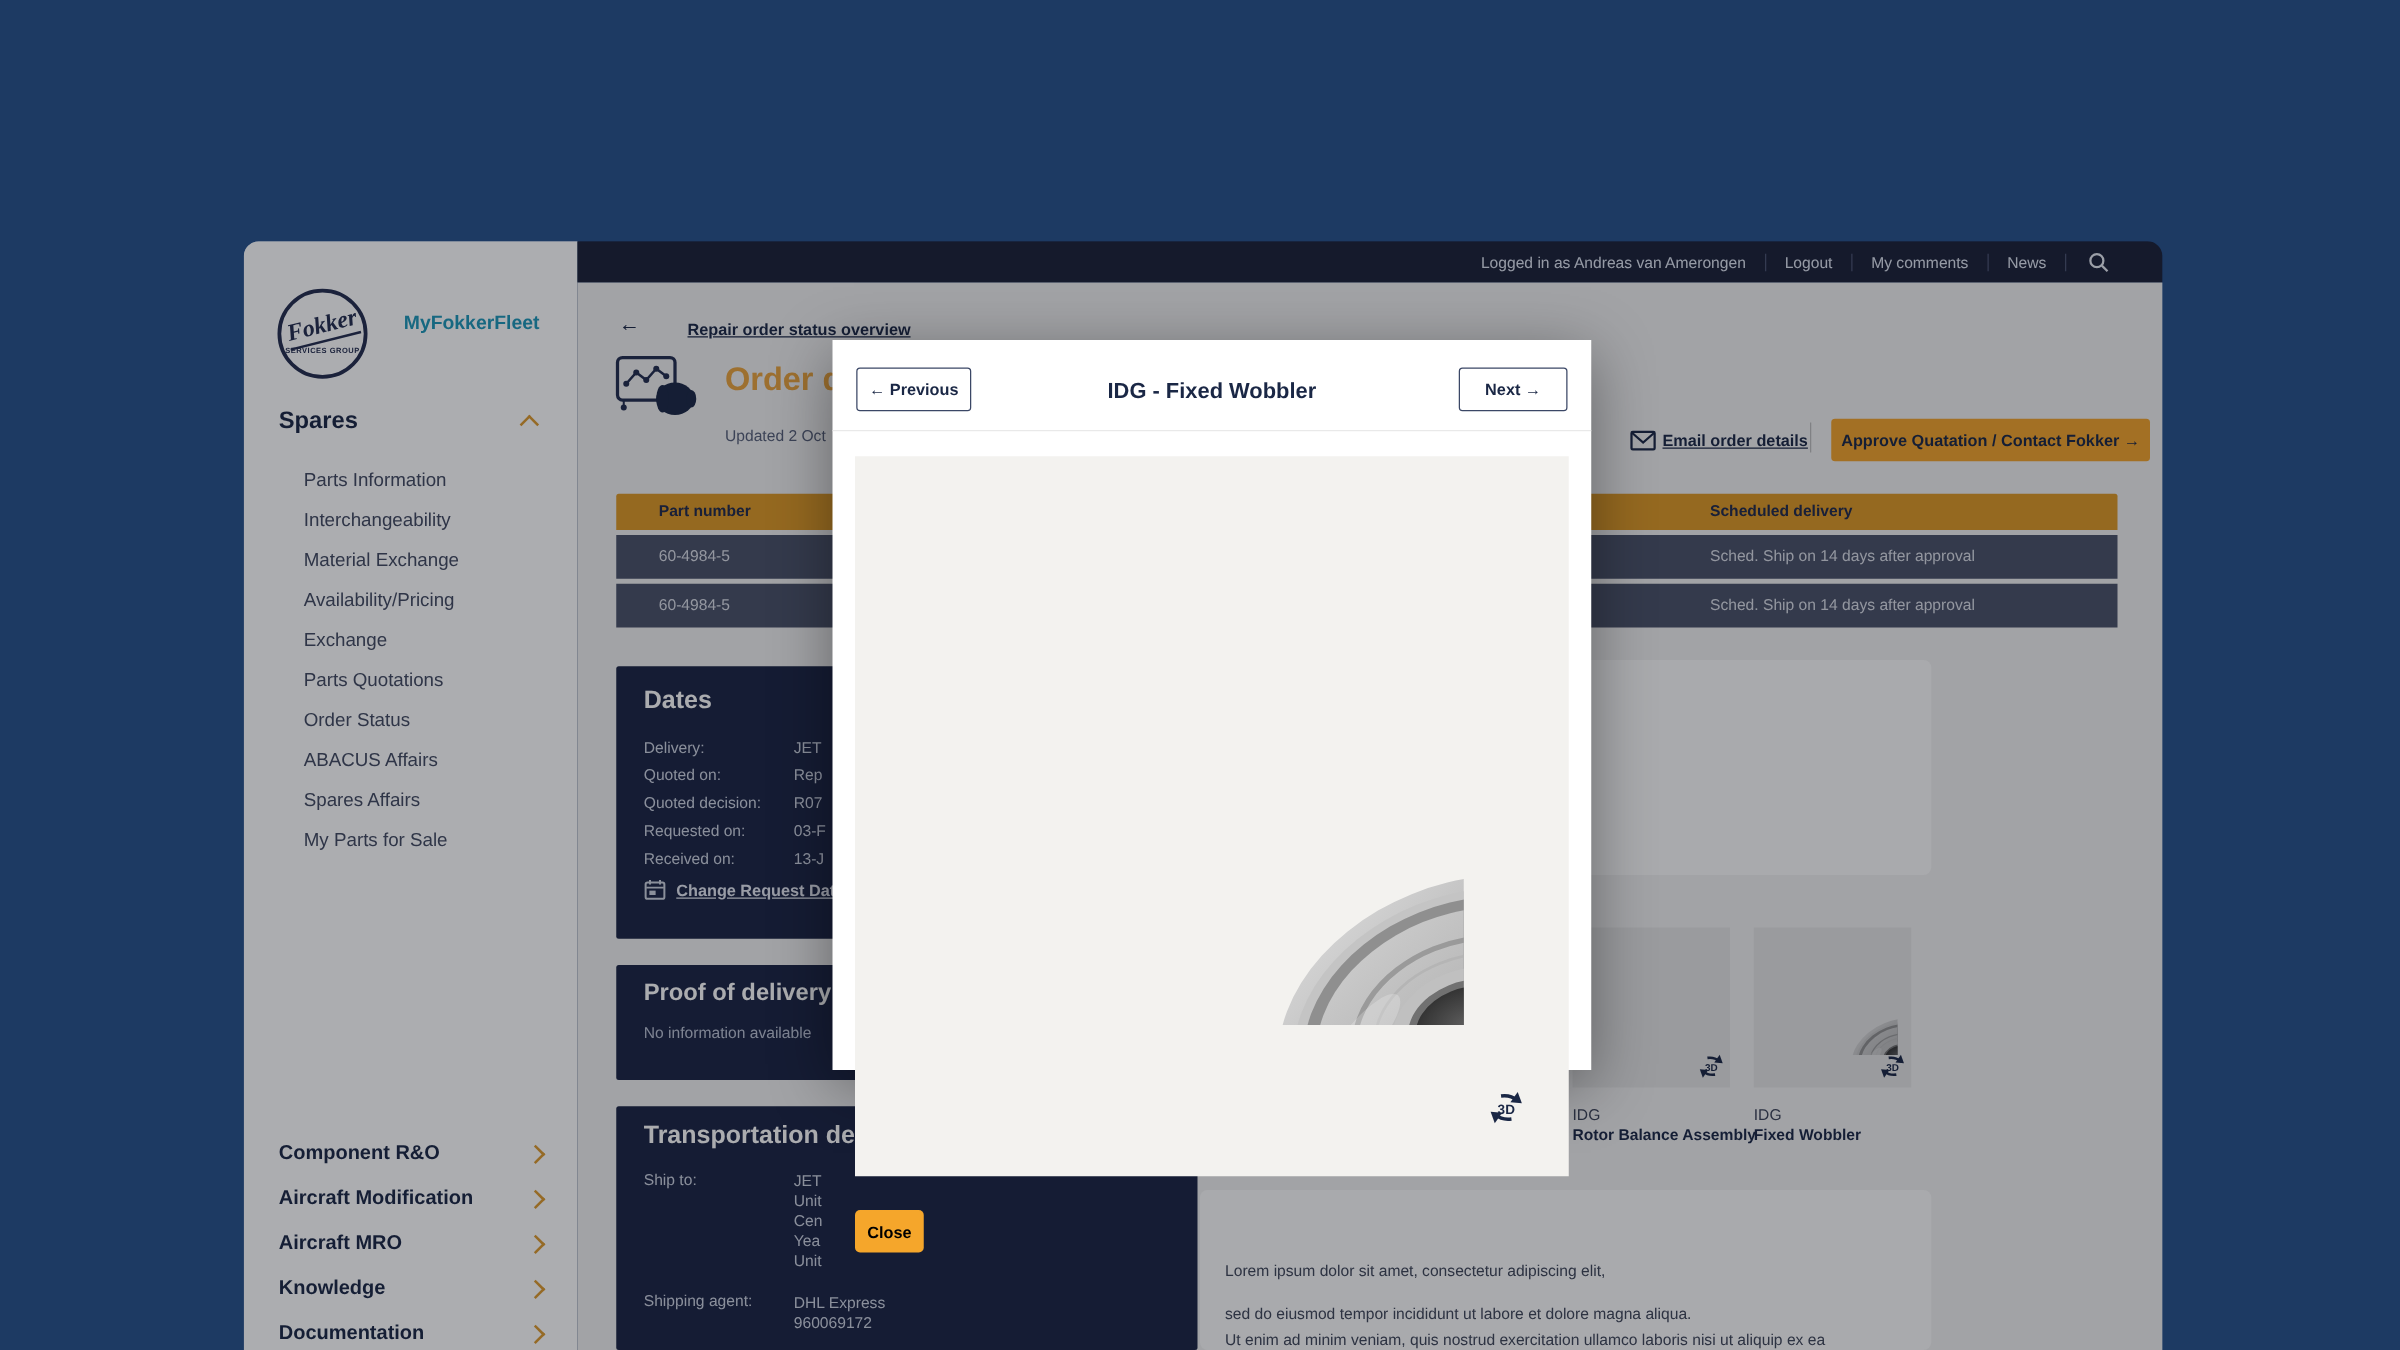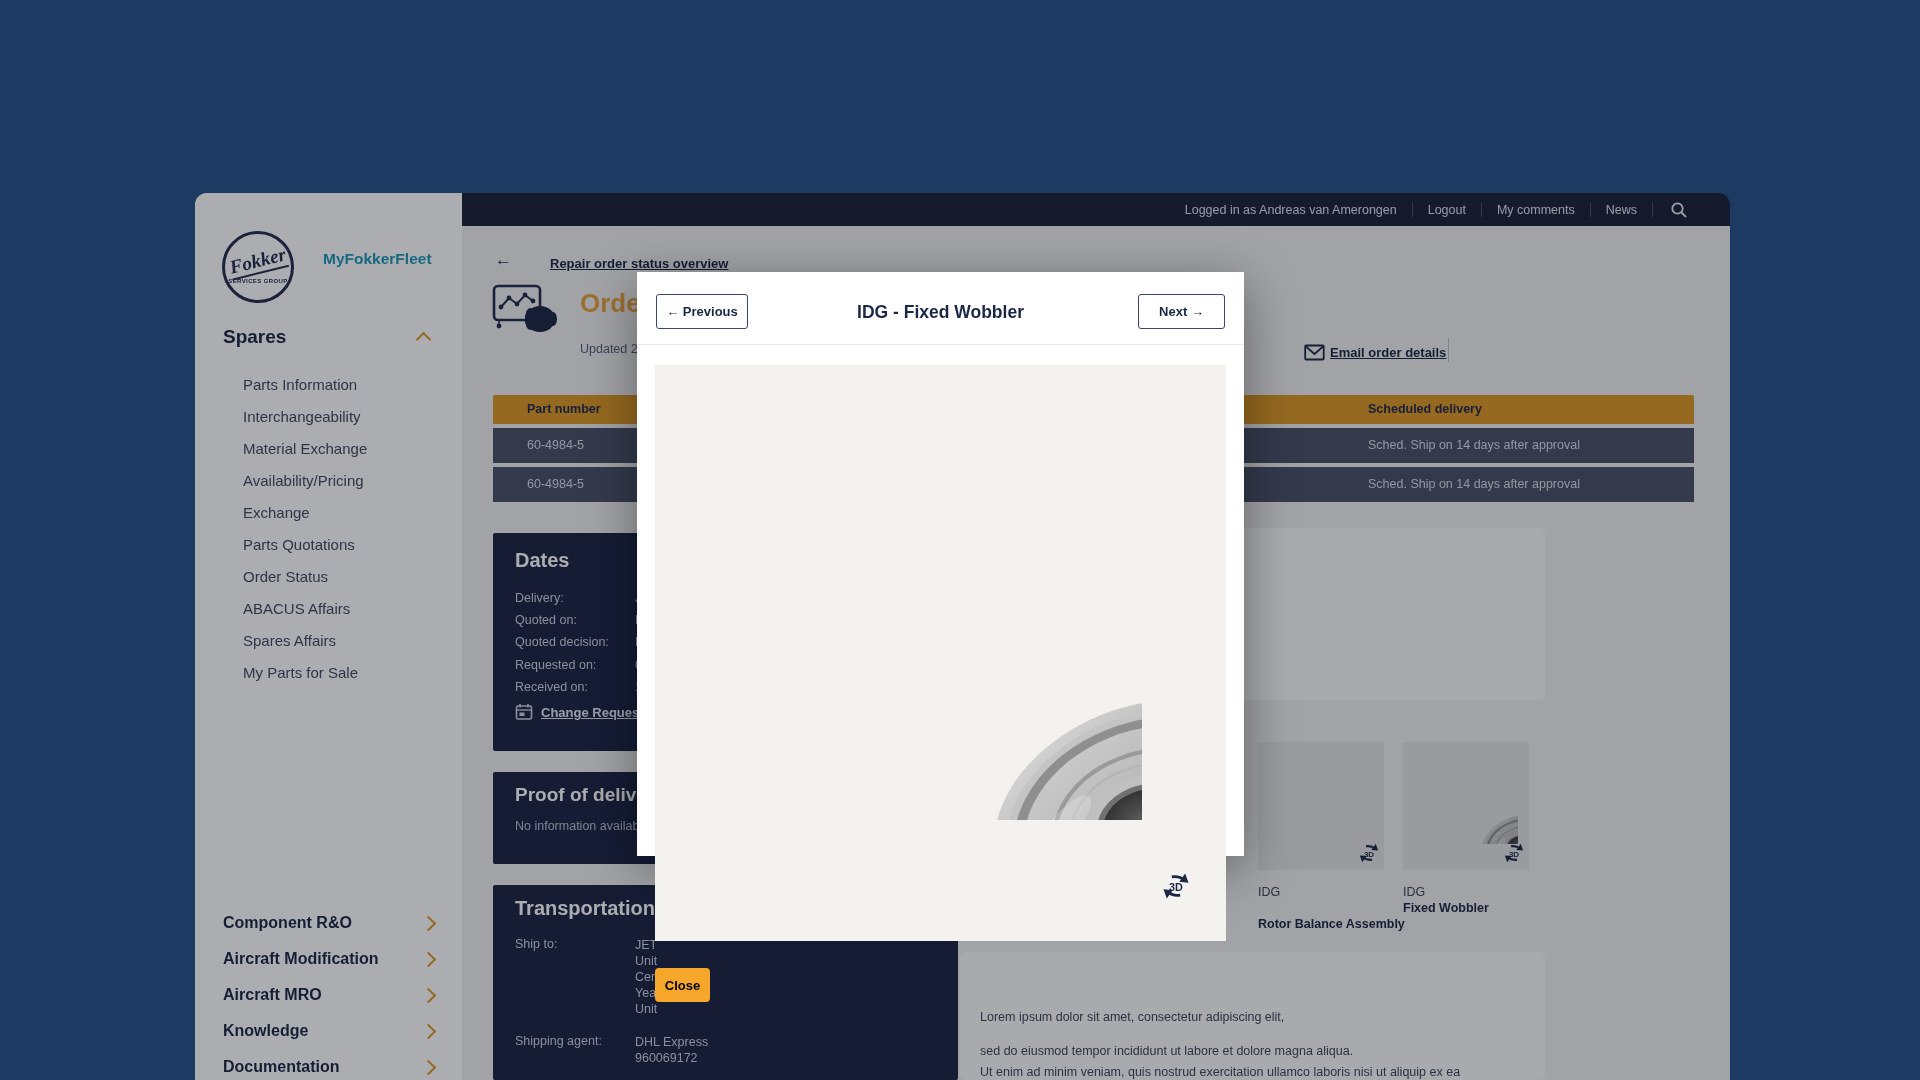--- a/index.html
+++ b/index.html
@@ -70,21 +70,21 @@
   #boxA{position:absolute;left:368px;top:302px;width:715px;height:172px;background:#fafafa;border-radius:6px;}
   #boxB{position:absolute;left:498px;top:726px;width:585px;height:128px;background:#fafafa;border-radius:6px;}
   #boxB .lor{position:absolute;left:20px;font-size:12.5px;color:#3f4659;white-space:nowrap;}
   .thumb{position:absolute;top:516px;width:126px;height:128px;background:#e4e4e4;cursor:pointer;}
   #thumb1{left:796px;} #thumb2{left:941px;}
   .thumb .i3d{position:absolute;right:4px;bottom:6px;}
   .tlab1{position:absolute;font-size:12.5px;color:#3c4358;}
   .tlab2{position:absolute;font-size:12.5px;font-weight:bold;color:#1a2745;}
 
   
-  #modal{position:absolute;left:637px;top:272px;width:607px;height:584px;background:#ffffff;box-shadow:0 12px 48px rgba(0,0,0,0.4);z-index:100;}
+  #modal{position:absolute;left:666px;top:272px;width:607px;height:584px;background:#ffffff;box-shadow:0 12px 48px rgba(0,0,0,0.4);z-index:100;}
   .nav-btn{position:absolute;top:22px;height:35px;background:#fff;border:1.5px solid #3b4766;border-radius:3px;font-size:13px;font-weight:bold;color:#1a2745;cursor:pointer;font-family:"Liberation Sans",sans-serif;}
   #prev-btn{left:19px;width:92px;}
   #next-btn{left:501px;width:87px;}
   #modal-title{position:absolute;left:0;top:30px;width:100%;text-align:center;font-size:17.5px;font-weight:bold;color:#1a2745;}
   #modal-div{position:absolute;left:0;top:72px;width:100%;height:1px;background:#e9e9e9;}
   #img-frame{position:absolute;left:18px;top:93px;width:571px;height:576px;background:#f3f2ef;}
   #bearing-main{position:absolute;left:67px;top:95px;}
   #modal-3d{position:absolute;left:506px;top:505px;}
   #close-btn{position:absolute;left:18px;top:696px;width:55px;height:34px;background:#f5a62b;border:none;border-radius:4px;font-size:13px;font-weight:bold;color:#000000;cursor:pointer;font-family:"Liberation Sans",sans-serif;}
 </style>
@@ -221,20 +221,21 @@
 
       <div id="page-title">Order details</div>
       <div id="updated">Updated 2 Oct</div>
 
       <svg id="email-icon" width="21" height="17" viewBox="0 0 21 17">
         <rect x="1.2" y="1.5" width="18.5" height="14" rx="1" stroke="#1a2745" stroke-width="1.8" fill="none"></rect>
         <path d="M1.8 2.4 L10.5 10 L19.2 2.4" stroke="#1a2745" stroke-width="1.8" fill="none"></path>
       </svg>
       <div id="email-link">Email order details</div>
       <div id="vdiv1"></div>
+      <button id="approve-btn">Approve Quatation / Contact Fokker →</button>
 
       <div id="ro-table">
         <div class="thead">
           <span class="th col1">Part number</span>
           <span class="th col2">Scheduled delivery</span>
         </div>
         <div class="row">
           <span class="cell col1">60-4984-5</span>
           <span class="cell col2">Sched. Ship on 14 days after approval</span>
         </div>
@@ -290,21 +291,21 @@
         <span class="drow dvalue mline" style="top:149px;">DHL Express</span>
         <span class="drow dvalue mline" style="top:165px;">960069172</span>
       </div>
 
       <div class="thumb" id="thumb1">
         <svg class="i3d" width="22" height="22">
             <use href="#rot3d"></use>
           </svg>
       </div>
       <div class="tlab1" style="left:796px;top:659px;">IDG</div>
-      <div class="tlab2" style="left:796px;top:675px;margin-top:16px;">Rotor Balance Assembly</div>
+      <div class="tlab2" style="left:796px;top:675px;">Rotor Balance Assembly</div>
       <div class="thumb" id="thumb2">
         <svg width="104" height="88" viewBox="-200 -170 400 340" style="position:absolute;left:11px;top:14px;">
             <use href="#bearing"></use>
           </svg>
         <svg class="i3d" width="22" height="22">
             <use href="#rot3d"></use>
           </svg>
       </div>
       <div class="tlab1" style="left:941px;top:659px;">IDG</div>
       <div class="tlab2" style="left:941px;top:675px;">Fixed Wobbler</div>

